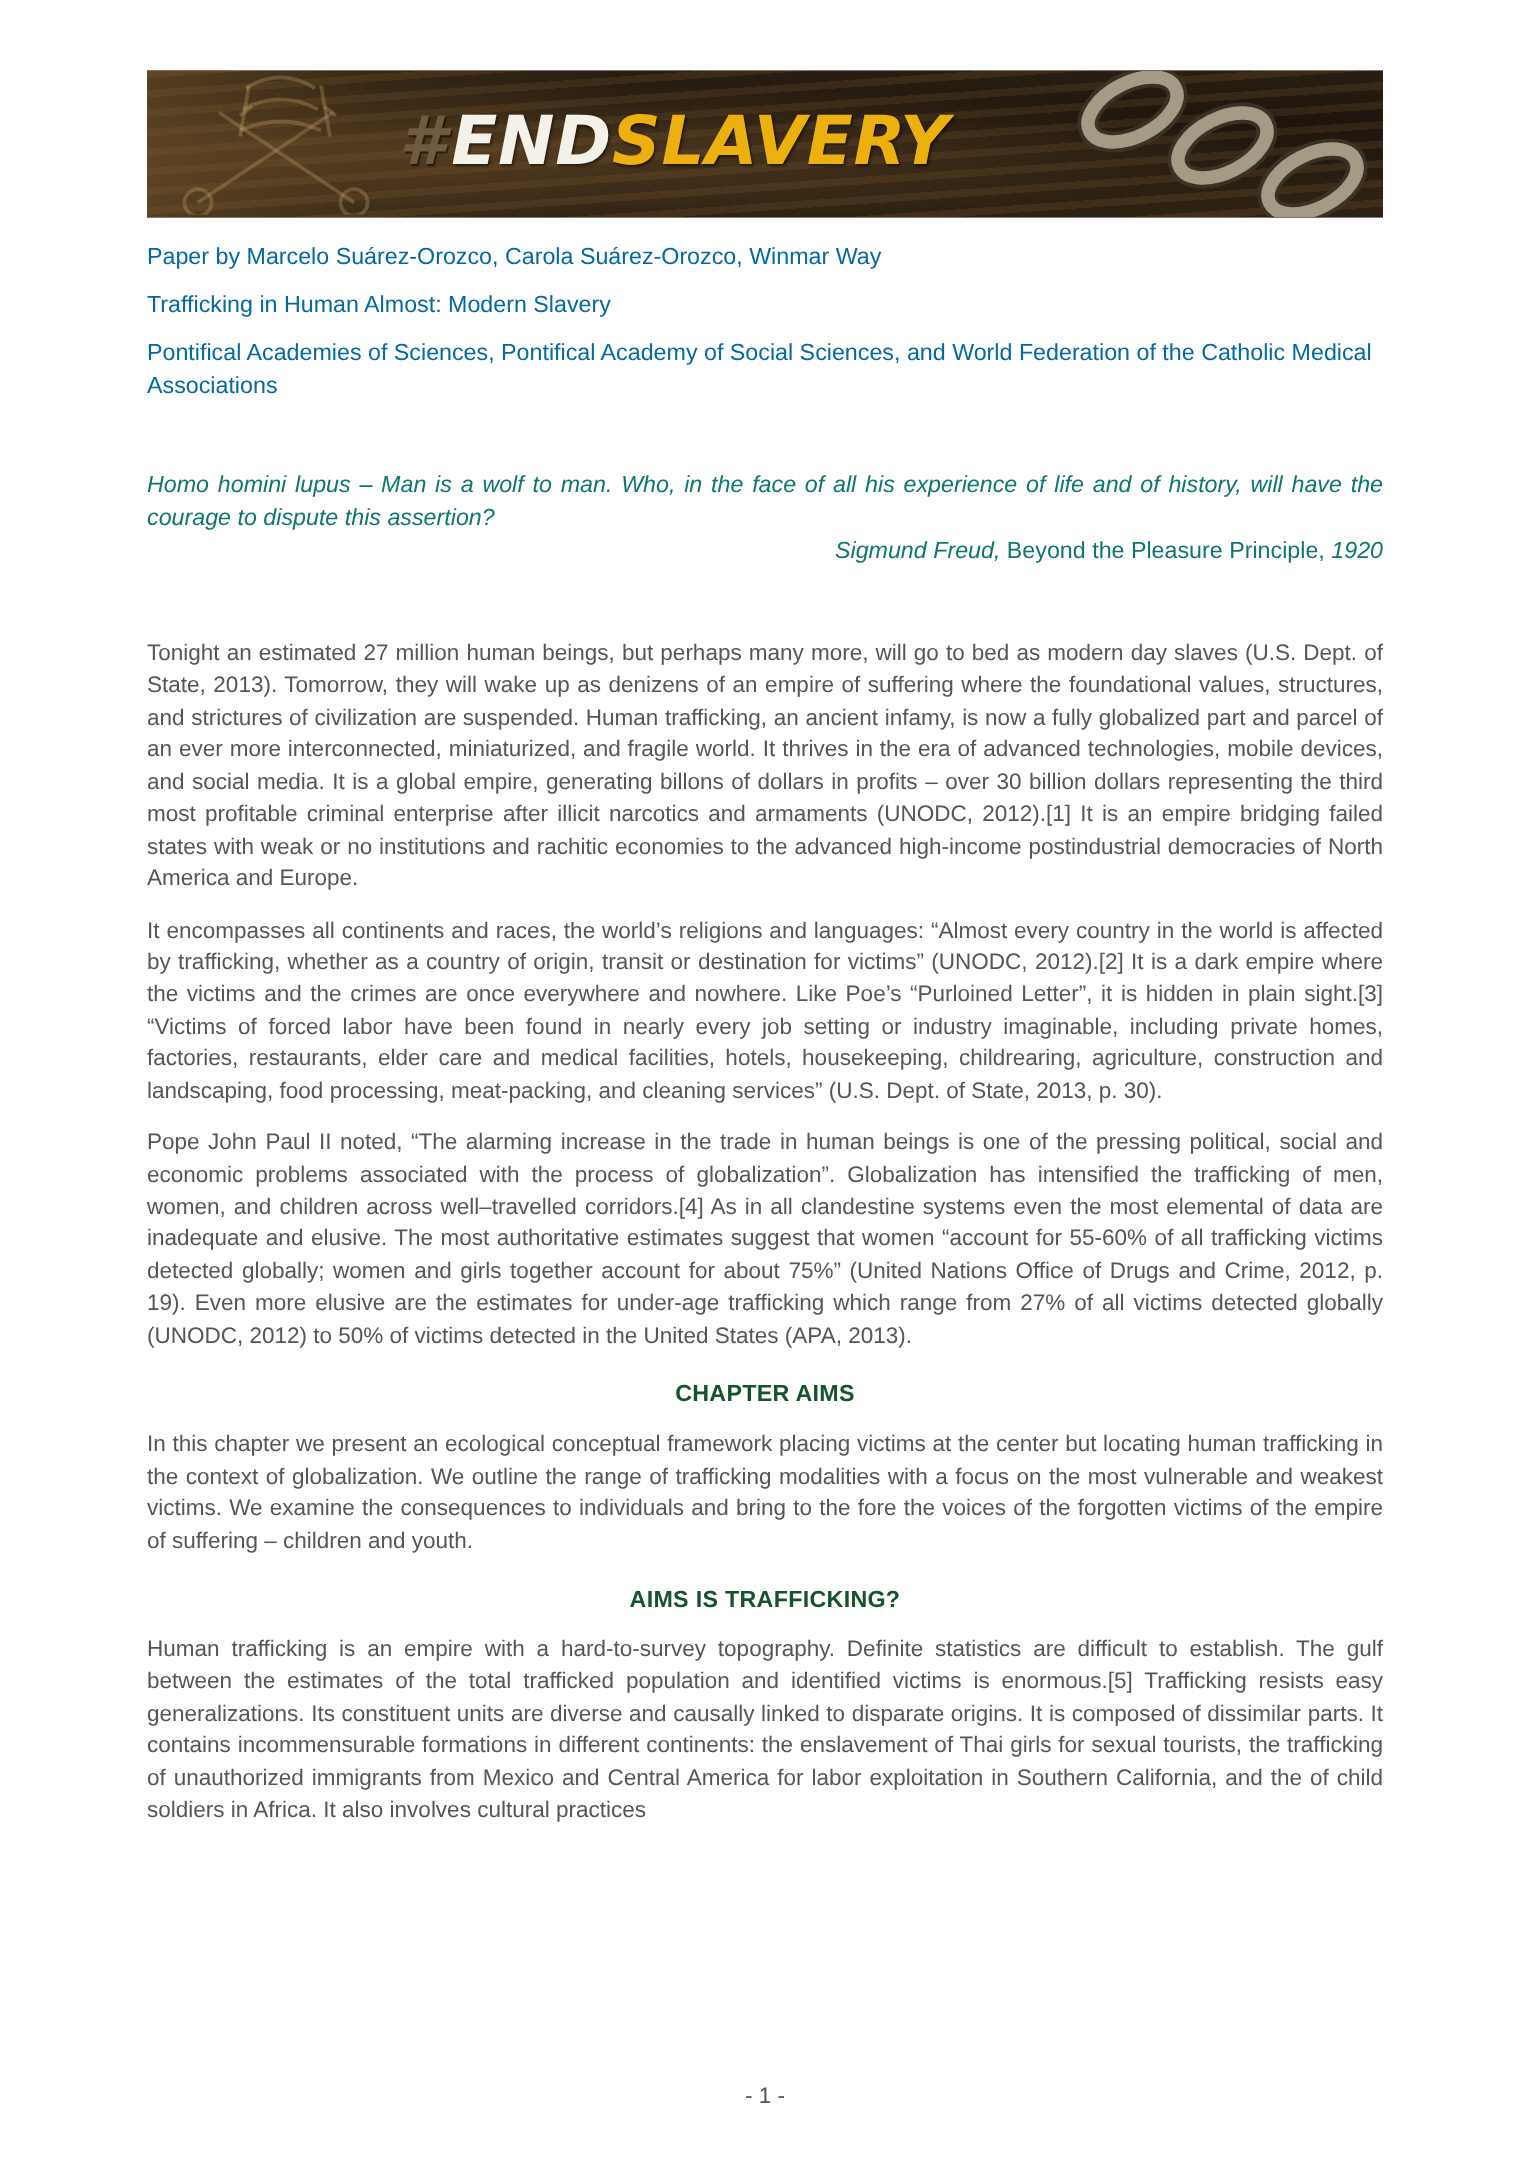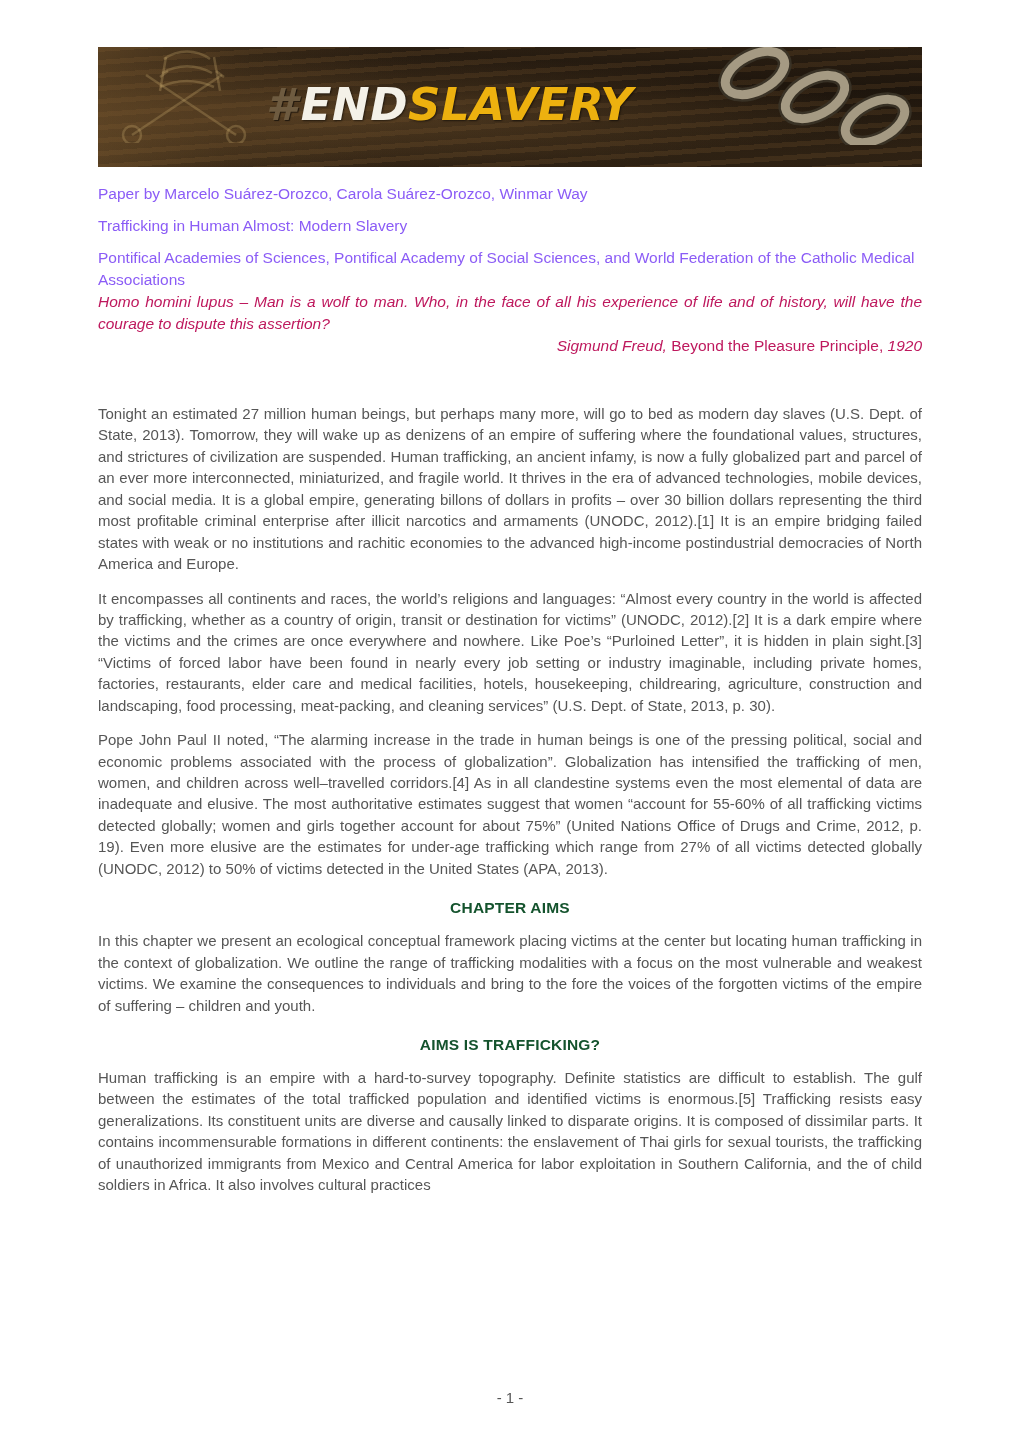--- a/index.html
+++ b/index.html
@@ -11,21 +11,21 @@
     height: 1442px;
     margin: 0 auto;
     padding: 47px 98px 0;
     position: relative;
     background: #ffffff;
     overflow: hidden;
   }
 
   
   .banner {
-    height: 120px;
+    height: 98px;
     position: relative;
     overflow: hidden;
     background-color: #20170e;
     background-image:
       radial-gradient(ellipse at 30% 55%, rgba(125,90,48,0.50), rgba(0,0,0,0) 62%),
       linear-gradient(100deg, rgba(141,103,54,0.45) 0%, rgba(141,103,54,0.15) 18%, rgba(0,0,0,0) 38%),
       repeating-linear-gradient(176deg, rgba(120,85,45,0.20) 0px, rgba(120,85,45,0.20) 5px, rgba(18,12,7,0.12) 5px, rgba(18,12,7,0.12) 13px),
       linear-gradient(to bottom, rgba(70,50,28,0.35), rgba(25,18,10,0.10) 35%, rgba(95,70,38,0.28) 88%);
   }
   .banner-emblem { position: absolute; left: 6px; top: 2px; }
@@ -52,25 +52,25 @@
     font-size: 27.5px;
     font-weight: 400;
     color: #6d6d6d;
     line-height: 1.3;
     letter-spacing: 0.2px;
     padding-bottom: 10px;
     border-bottom: 1px solid #c9c9c9;
   }
 
   
-  .meta { margin: 10px 0 0; font-size: 15.5px; color: #8b5cf6; line-height: 1.42; }
+  .meta { margin: 10px 0 0; font-size: 15.5px; color: #0369a1; line-height: 1.42; }
   .meta-first { margin-top: 16px; }
 
   
-  .quote { font-size: 15.5px; color: #be185d; line-height: 1.42; }
+  .quote { margin-top: 44px; font-size: 15.5px; color: #0f766e; line-height: 1.42; }
   .quote-text { margin: 0; font-style: italic; text-align: justify; }
   .quote-attr { margin: 0; text-align: right; }
   .q-name, .q-year { font-style: italic; }
   .q-work { font-style: normal; }
 
   
   .article { margin-top: 46px; }
   .para {
     margin: 0 0 13px;
     font-size: 15px;

